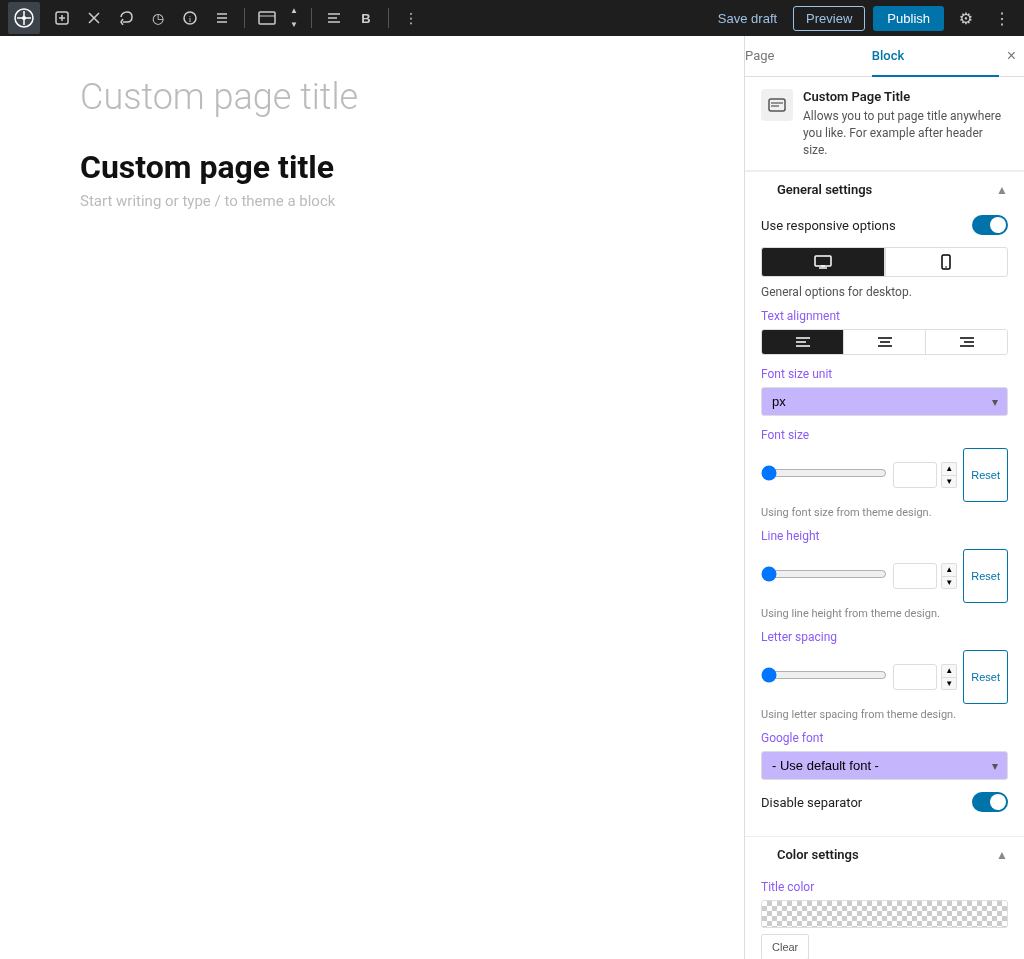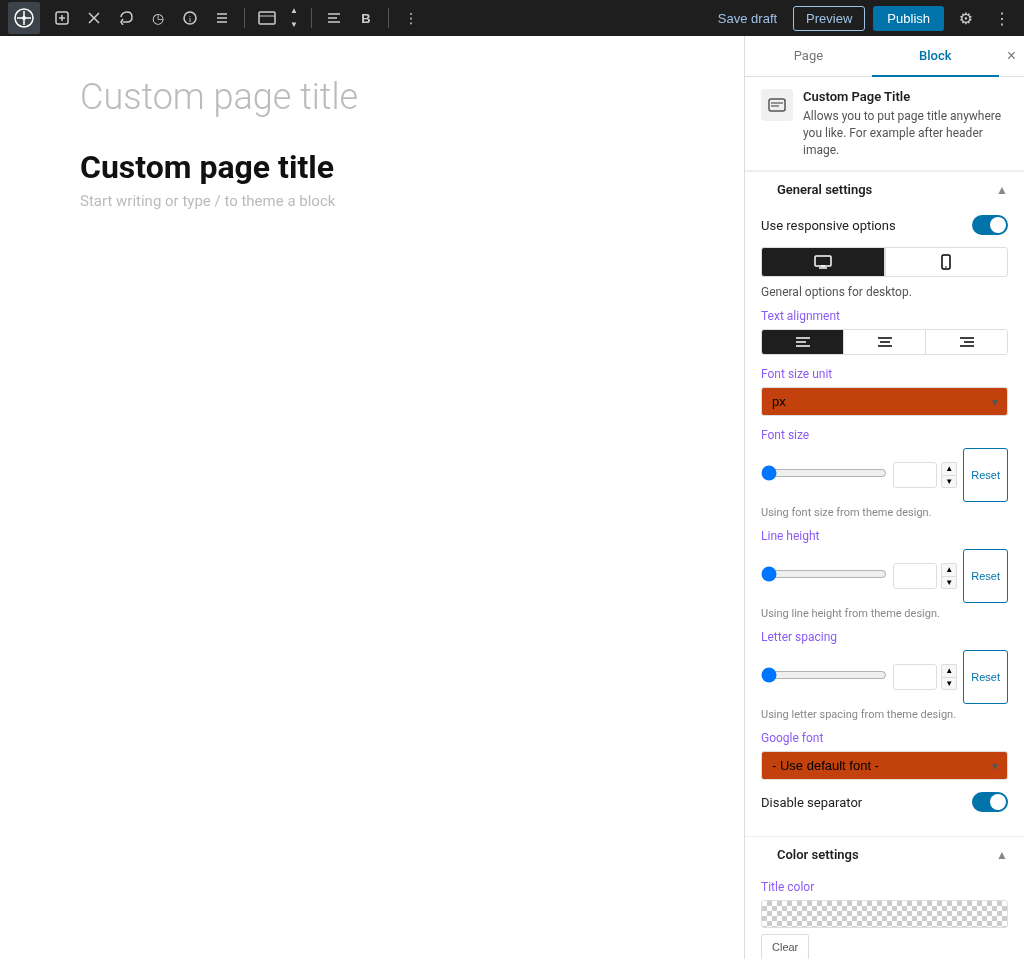--- a/index.html
+++ b/index.html
@@ -65,21 +65,21 @@
     .right-sidebar {
       width: 280px; border-left: 1px solid #ddd; background: #fff;
       overflow-y: auto; flex-shrink: 0; display: flex; flex-direction: column;
     }
 
     
     .sidebar-tabs {
       display: flex; border-bottom: 1px solid #ddd; position: sticky; top: 0; background: #fff; z-index: 10;
     }
     .sidebar-tab {
-      flex: 1; text-align: center; padding: 12px 0; font-size: 13px; cursor: pointer;
+      flex: 1; text-align: left; padding: 12px 0; font-size: 13px; cursor: pointer;
       color: #777; border-bottom: 2px solid transparent; margin-bottom: -1px;
     }
     .sidebar-tab.active { color: #0073aa; border-bottom-color: #0073aa; font-weight: 500; }
     .close-sidebar-btn {
       background: transparent; border: none; cursor: pointer; padding: 8px;
       color: #777; font-size: 16px;
     }
 
     
     .block-info {
@@ -136,21 +136,21 @@
       font-size: 14px; display: flex; align-items: center; justify-content: center;
       border-right: 1px solid #ddd;
     }
     .align-btn:last-child { border-right: none; }
     .align-btn.active { background: #1e1e1e; color: #fff; }
 
     
     .select-wrap { position: relative; margin-bottom: 12px; }
     .select-wrap select {
       width: 100%; padding: 6px 10px; border: 1px solid #ddd; border-radius: 3px;
-      font-size: 13px; appearance: none; background: #c2410c; cursor: pointer;
+      font-size: 13px; appearance: none; background: #c4b5fd; cursor: pointer;
     }
     .select-wrap::after {
       content: "▾"; position: absolute; right: 10px; top: 50%; transform: translateY(-50%);
       pointer-events: none; color: #555; font-size: 12px;
     }
 
     
     .slider-row { display: flex; align-items: center; gap: 6px; margin-bottom: 4px; }
     .slider-input { flex: 1; }
     .range-slider { width: 100%; cursor: pointer; }
@@ -281,21 +281,21 @@
     <div class="block-info">
       <div class="block-icon-wrap">
         <svg width="18" height="18" viewBox="0 0 18 18">
             <rect x="1" y="3" width="16" height="12" rx="2" fill="none" stroke="#555" stroke-width="1.5"></rect>
             <line x1="3" y1="7" x2="15" y2="7" stroke="#555" stroke-width="1.2"></line>
             <line x1="3" y1="10" x2="11" y2="10" stroke="#555" stroke-width="1.2"></line>
           </svg>
       </div>
       <div class="block-info-text">
         <h4>Custom Page Title</h4>
-        <p>Allows you to put page title anywhere you like. For example after header image.</p>
+        <p>Allows you to put page title anywhere you like. For example after header size.</p>
       </div>
     </div>
 
     <div class="section-header">
       <span class="section-header-title">General settings</span>
       <span class="chevron">▲</span>
     </div>
     <div class="settings-content">
 
       <div class="toggle-row">

